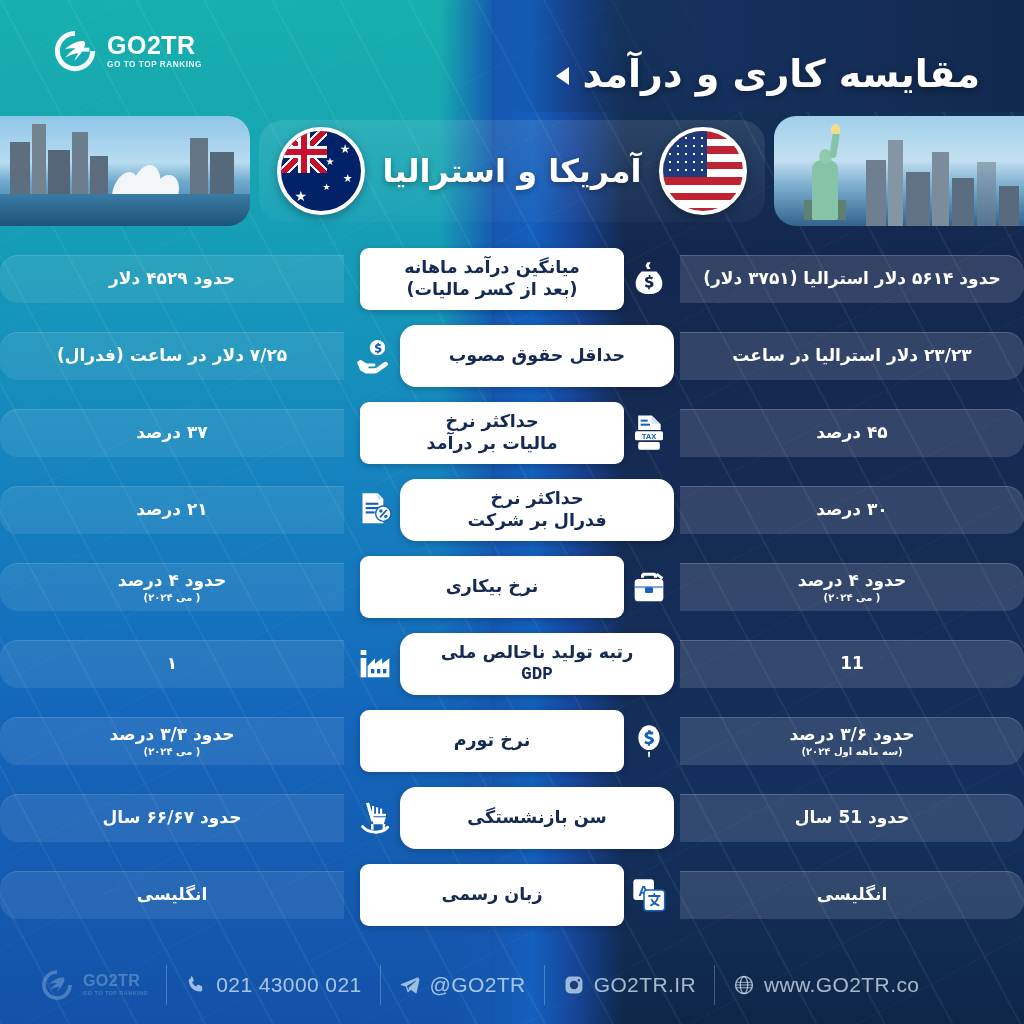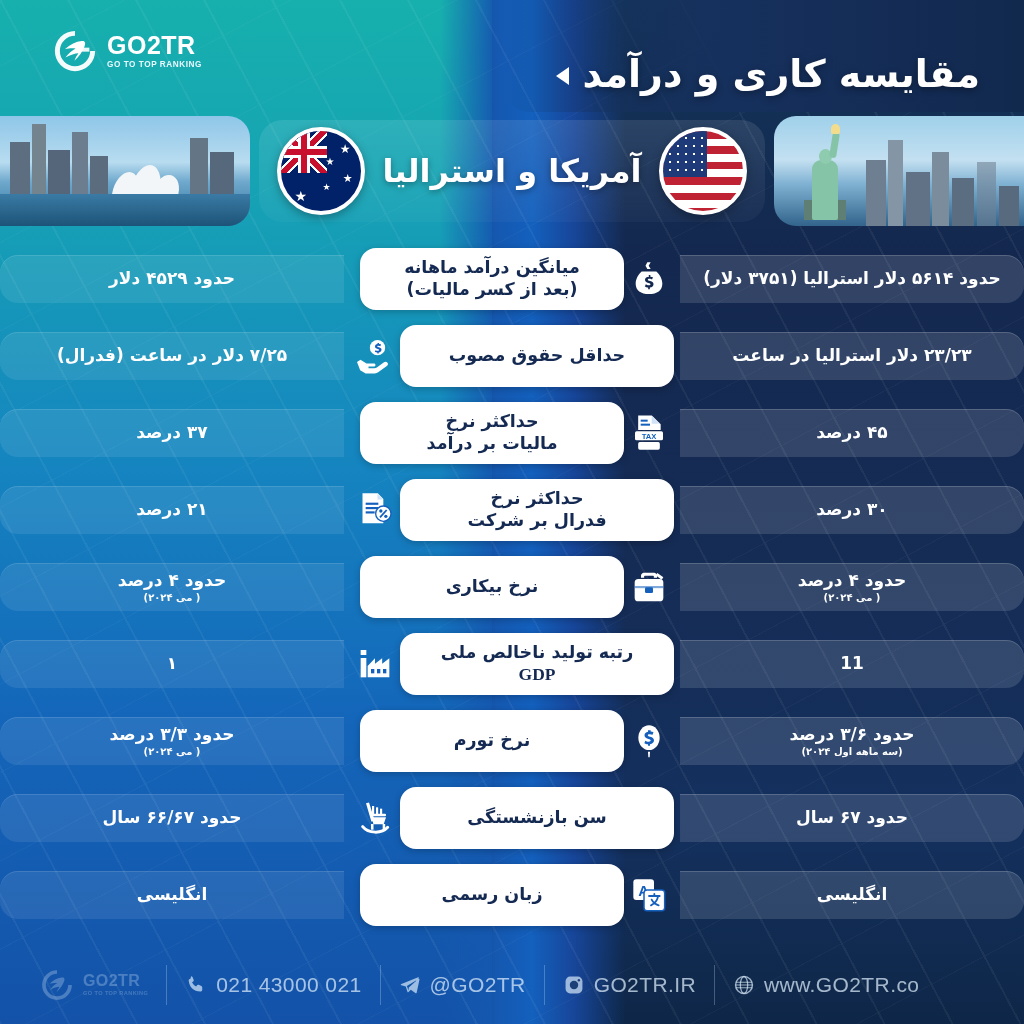--- a/index.html
+++ b/index.html
@@ -250,31 +250,31 @@
     display:flex; align-items:center; justify-content:center;
     text-align:center; padding:0 14px;
     color:#152a52; font-size:17.5px; font-weight:700; line-height:1.22;
     box-shadow:0 2px 7px rgba(0,0,0,.22);
   }
   .icon-box {
     position:absolute; top:3px; width:62px; height:62px;
     display:flex; align-items:center; justify-content:center;
   }
   
-  .row.ic-right .label-card { right:56px; left:16px; }
+  .row.ic-right .label-card { right:56px; left:16px;border-radius:9px; }
   .row.ic-right .icon-box   { right:0; }
   
   .row.ic-left .label-card  { left:56px; right:6px; }
   .row.ic-left .icon-box    { left:0; }
 
   .icon-box svg { width:40px; height:40px; display:block; }
   .row.ic-right .icon-box svg { fill:#ffffff; }
   .row.ic-left  .icon-box svg { fill:#ffffff; }
 
-  .gdp-en { font-family:Liberation Serif, serif; font-weight:700; }
+  .gdp-en { font-family:Liberation Mono, monospace; font-weight:700; }
 
   
   .footer {
     position:absolute; bottom:0; left:0; right:0; height:78px; z-index:7;
     display:flex; align-items:center; justify-content:center;
     direction:ltr;
   }
   .footer-inner {
     display:flex; align-items:center; gap:0;
     width:960px; height:46px;
@@ -571,21 +571,21 @@
       <div class="side right">
         <span>
           <span>حدود ۳/۳ درصد</span>
           <span class="sub">( می ۲۰۲۴)</span>
         </span>
       </div>
     </div>
 
     <div class="row ic-left">
       <div class="side left">
-        <span><span>حدود ۶۷ سال</span></span>
+        <span><span>حدود 51 سال</span></span>
       </div>
       <div class="center">
         <div class="label-card">
           <span>سن بازنشستگی</span>
         </div>
         <div class="icon-box">
           <svg viewBox="0 0 24 24">
               <path d="M6.6 3.2l1.8-.5 3.6 11.4H9.8z" fill="#fff"></path>
               <rect x="9.2" y="9.4" width="9.4" height="1.6" rx=".6" fill="#fff"></rect>
               <path d="M10.4 11.6h8.2l-1.4 4.2h-6.2z" fill="#fff"></path>

